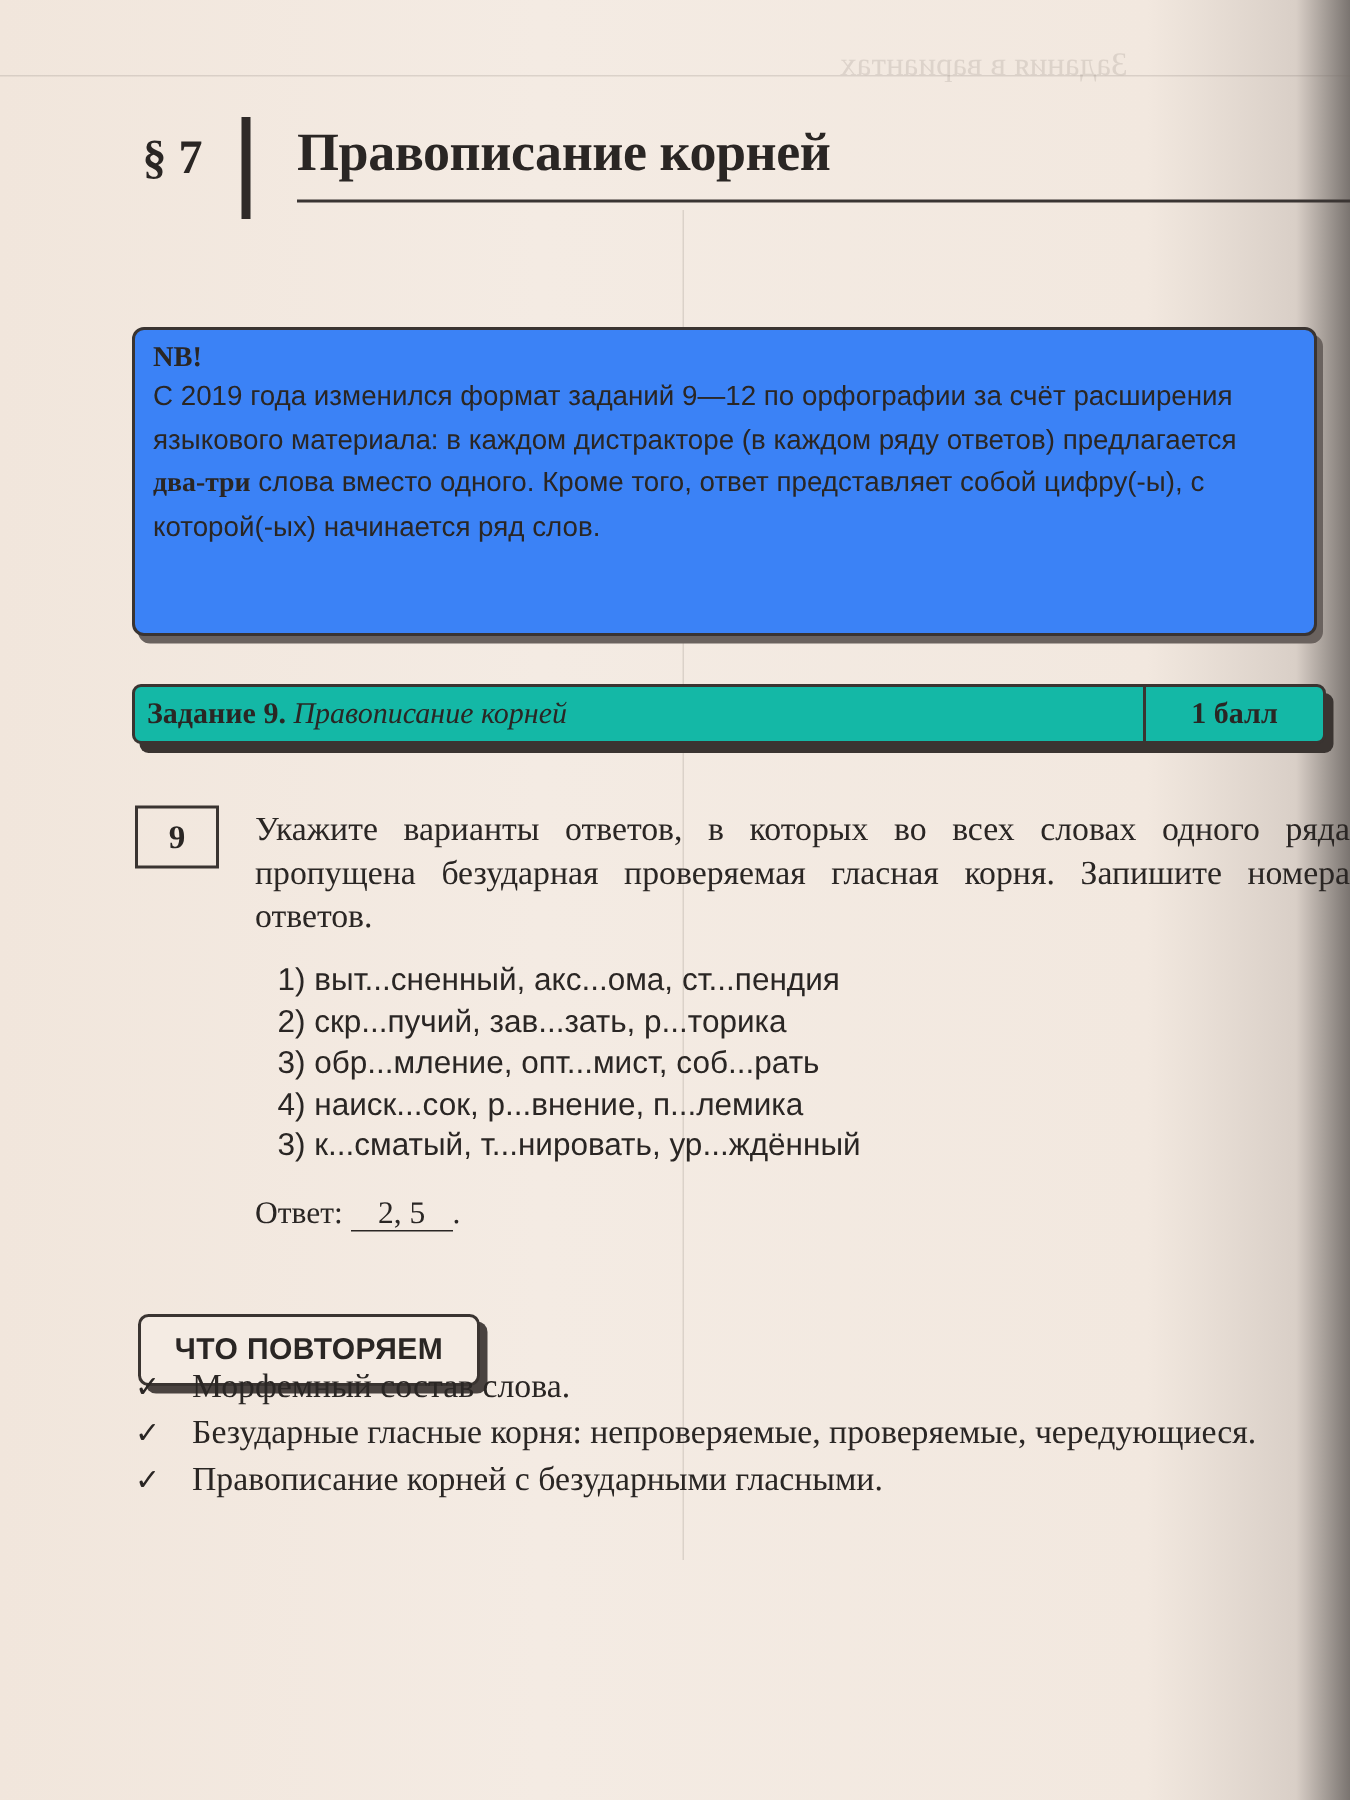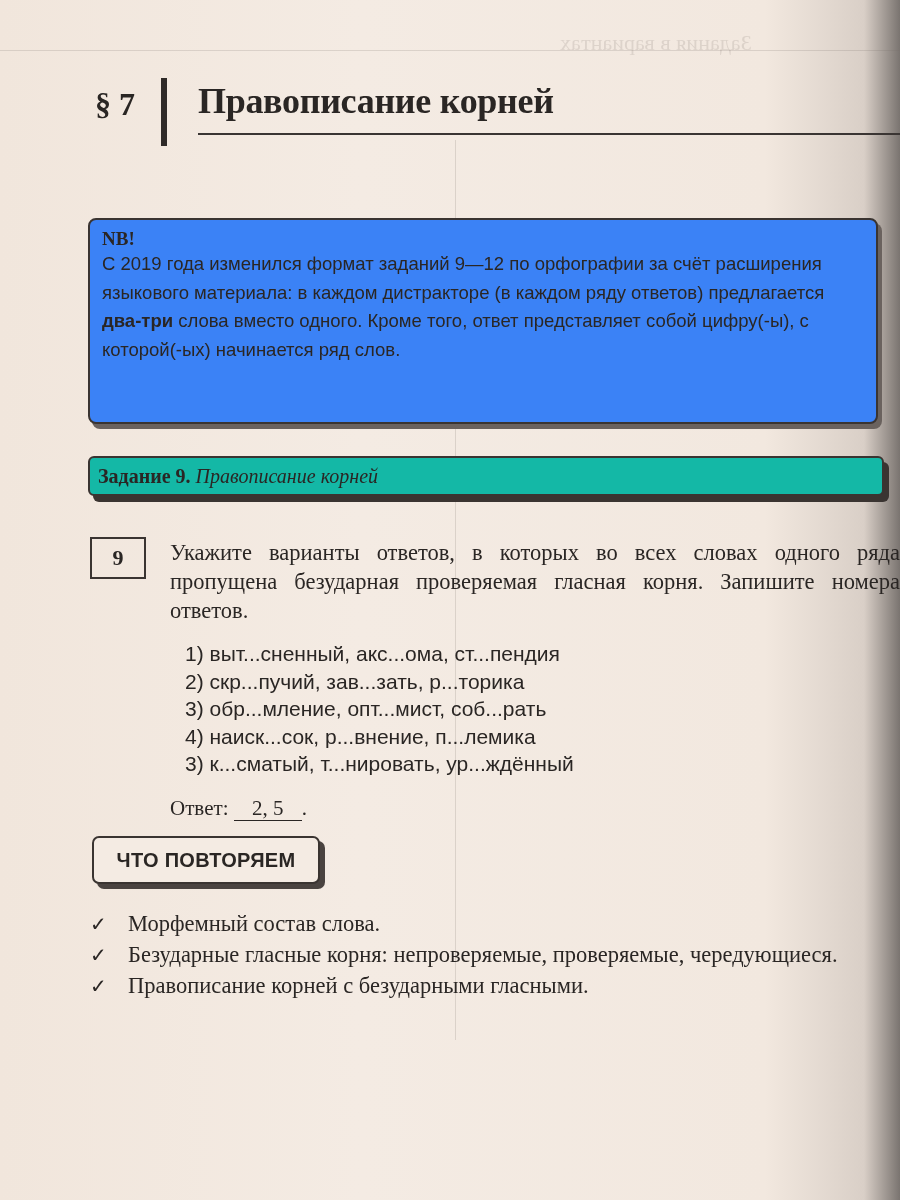--- a/index.html
+++ b/index.html
@@ -21,21 +21,21 @@
 
   
   .nb-box {
     position: absolute; left: 88px; top: 218px; width: 790px; height: 206px;
     border: 2px solid #3a3431; border-radius: 8px; background: #3b82f6;
     box-shadow: 4px 5px 0 #6a625e;
     font-family: "Liberation Sans", sans-serif; font-size: 18.5px; line-height: 28.5px;
     padding: 8px 12px; box-sizing: border-box;
   }
   .nb-label { font-family: "Liberation Serif", serif; font-weight: bold; font-size: 19px; line-height: 22px; }
-  .nb-text b { font-weight: bold; }
+  .nb-text b { font-weight: bold; font-family: Liberation Serif, serif; }
   .nb-text i { font-style: italic; }
 
   
   .task-bar {
     position: absolute; left: 88px; top: 456px; width: 796px; height: 40px;
     border: 2px solid #3a3431; border-radius: 6px; background: #14b8a6;
     box-shadow: 5px 6px 0 #3a3431; box-sizing: border-box;
     font-size: 20px; display: flex; align-items: center;
   }
   .task-title { padding-left: 8px; flex: 1; }
@@ -51,21 +51,21 @@
     font-size: 22px; font-weight: bold;
   }
   .task-body { position: absolute; left: 170px; top: 538px; width: 730px; font-size: 22.5px; line-height: 29px; }
   .prompt { margin: 0 0 6px 0; text-align: justify; }
   .options { list-style: none; margin: 15px; padding: 0; font-family: "Liberation Sans", sans-serif; font-size: 21px; line-height: 27.5px; }
   .answer { margin-top: 16px; font-size: 21px; }
   .answer-val { display: inline-block; border-bottom: 1.5px solid #2a2624; padding: 0 6px; min-width: 56px; text-align: center; line-height: 24px; }
 
   
   .repeat-box {
-    position: absolute; left: 92px; top: 836px; width: 228px; height: 48px;
+    position: absolute; left: 92px; top: 876px; width: 228px; height: 48px;
     border: 2px solid #3a3431; border-radius: 7px; background: #f4ebe3;
     box-shadow: 5px 5px 0 #4a4340; box-sizing: border-box;
     display: flex; align-items: center; justify-content: center;
     font-family: "Liberation Sans", sans-serif; font-weight: bold; font-size: 20px; letter-spacing: 0.3px;
   }
   .review-list { position: absolute; left: 88px; top: 910px; width: 812px; list-style: none; margin: 0; padding: 0; font-size: 22.5px; line-height: 28px; }
   .review-list li { position: relative; padding-left: 40px; margin-bottom: 3px; }
   .check { position: absolute; left: 2px; top: 0; font-family: "DejaVu Sans", sans-serif; font-size: 20px; }
 </style>
 </head>
@@ -84,20 +84,21 @@
   <div class="nb-label">NB!</div>
   <div class="nb-text">
     <span>С 2019 года изменился формат заданий 9—12 по орфографии за счёт расширения языкового материала: в каждом дистракторе (в каждом ряду ответов) предлагается </span><b>два-три</b><span> слова вместо одного. Кроме того, ответ представляет собой цифру(-ы), с которой(-ых) начинается ряд слов.</span>
   </div>
 </div>
 
 <div class="task-bar">
   <div class="task-title">
     <b>Задание 9.</b><i> Правописание корней</i>
   </div>
+  <div class="task-points">1 балл</div>
 </div>
 
 <div class="task-num">9</div>
 <div class="task-body">
   <p class="prompt">Укажите варианты ответов, в которых во всех словах одного ряда пропущена безударная проверяемая гласная корня. Запишите номера ответов.</p>
   <ul class="options">
     <li>1) выт...сненный, акс...ома, ст...пендия</li>
     <li>2) скр...пучий, зав...зать, р...торика</li>
     <li>3) обр...мление, опт...мист, соб...рать</li>
     <li>4) наиск...сок, р...внение, п...лемика</li>

